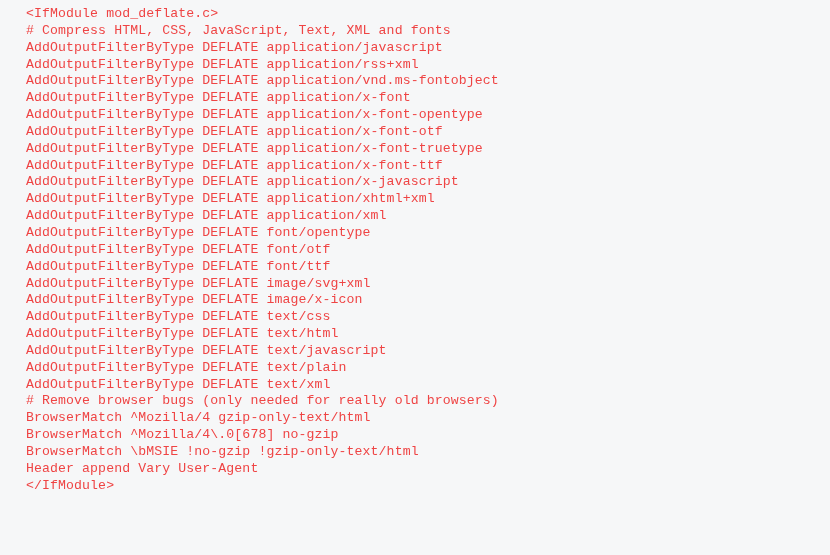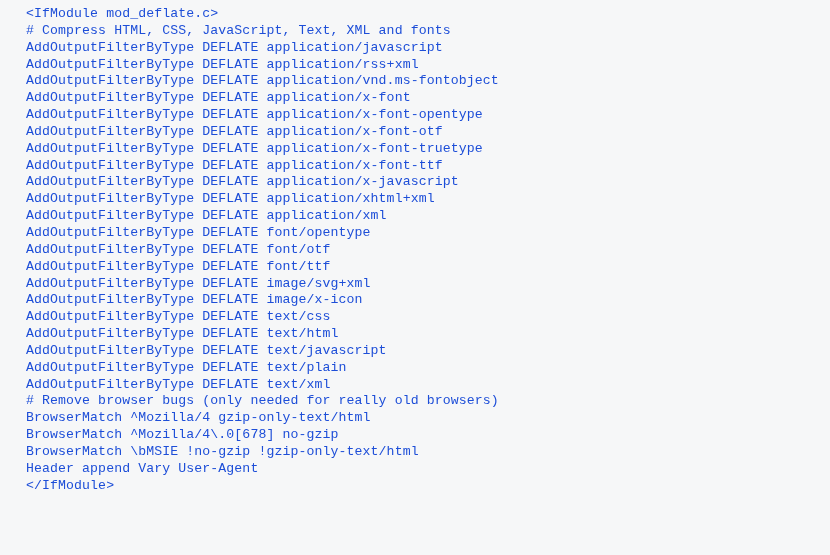--- a/index.html
+++ b/index.html
@@ -10,21 +10,21 @@
     background: #f6f7f8;
     overflow: hidden;
   }
   pre.code {
     margin: 0;
     padding: 6px 0 0 26px;
     font-family: "Courier New", Courier, monospace;
     font-size: 13.2px;
     line-height: 16.85px;
     letter-spacing: 0.1px;
-    color: #1d4ed8;
+    color: #ef4444;
     white-space: pre;
   }
   .line { display: block; }
 </style>
 </head>
 <body>
 
 <pre class="code"><span class="line">&lt;IfModule mod_deflate.c&gt;</span><span class="line"># Compress HTML, CSS, JavaScript, Text, XML and fonts</span><span class="line">AddOutputFilterByType DEFLATE application/javascript</span><span class="line">AddOutputFilterByType DEFLATE application/rss+xml</span><span class="line">AddOutputFilterByType DEFLATE application/vnd.ms-fontobject</span><span class="line">AddOutputFilterByType DEFLATE application/x-font</span><span class="line">AddOutputFilterByType DEFLATE application/x-font-opentype</span><span class="line">AddOutputFilterByType DEFLATE application/x-font-otf</span><span class="line">AddOutputFilterByType DEFLATE application/x-font-truetype</span><span class="line">AddOutputFilterByType DEFLATE application/x-font-ttf</span><span class="line">AddOutputFilterByType DEFLATE application/x-javascript</span><span class="line">AddOutputFilterByType DEFLATE application/xhtml+xml</span><span class="line">AddOutputFilterByType DEFLATE application/xml</span><span class="line">AddOutputFilterByType DEFLATE font/opentype</span><span class="line">AddOutputFilterByType DEFLATE font/otf</span><span class="line">AddOutputFilterByType DEFLATE font/ttf</span><span class="line">AddOutputFilterByType DEFLATE image/svg+xml</span><span class="line">AddOutputFilterByType DEFLATE image/x-icon</span><span class="line">AddOutputFilterByType DEFLATE text/css</span><span class="line">AddOutputFilterByType DEFLATE text/html</span><span class="line">AddOutputFilterByType DEFLATE text/javascript</span><span class="line">AddOutputFilterByType DEFLATE text/plain</span><span class="line">AddOutputFilterByType DEFLATE text/xml</span><span class="line"></span><span class="line"># Remove browser bugs (only needed for really old browsers)</span><span class="line">BrowserMatch ^Mozilla/4 gzip-only-text/html</span><span class="line">BrowserMatch ^Mozilla/4\.0[678] no-gzip</span><span class="line">BrowserMatch \bMSIE !no-gzip !gzip-only-text/html</span><span class="line">Header append Vary User-Agent</span><span class="line">&lt;/IfModule&gt;</span></pre>
 
 </body></html>

